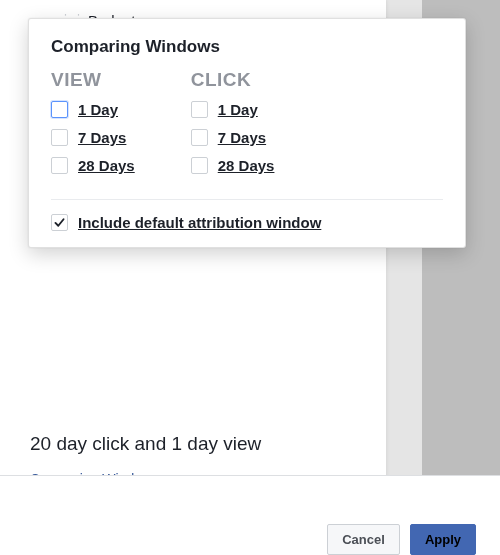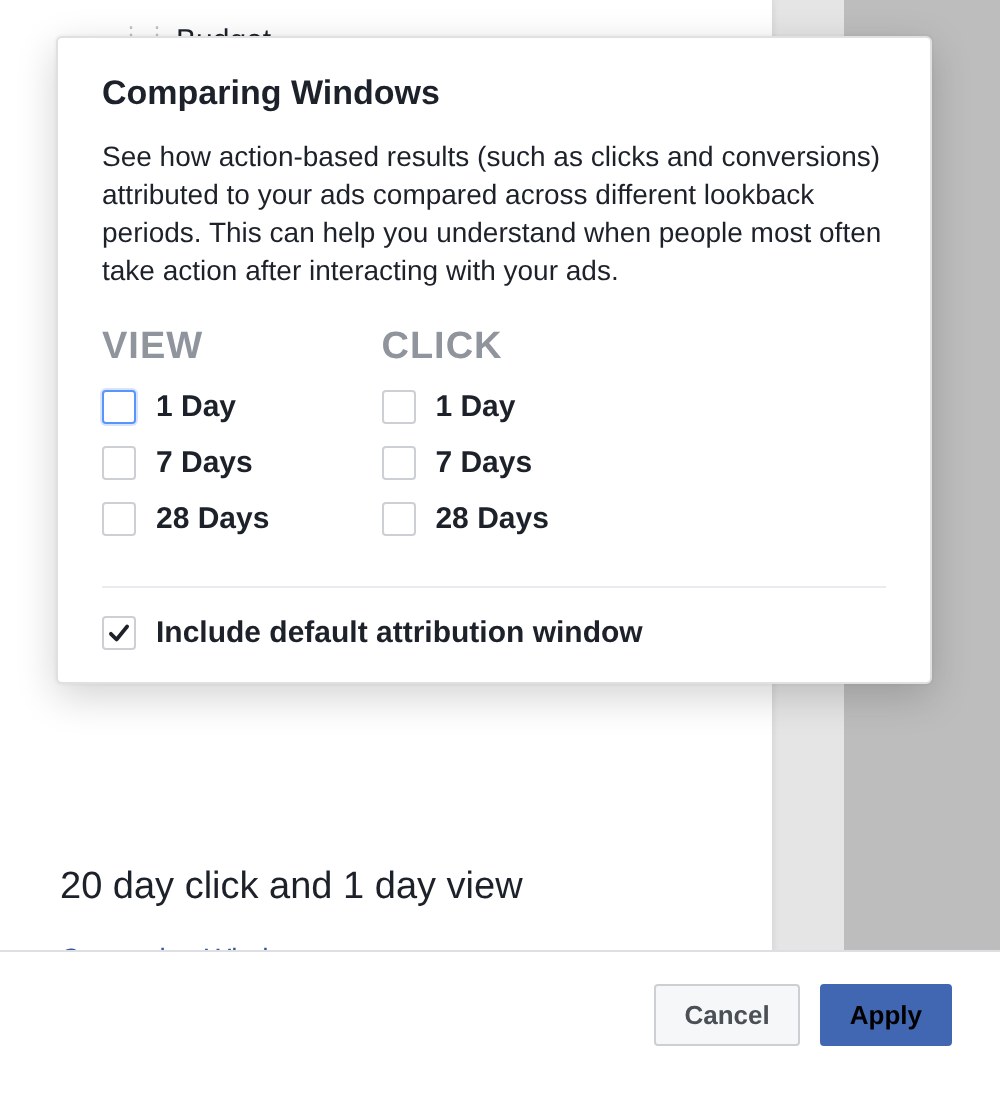--- a/index.html
+++ b/index.html
@@ -71,21 +71,21 @@
     .footer {
       position: absolute;
       left: 0;
       top: 475px;
       width: 500px;
       height: 80px;
       background: #fff;
       border-top: 1px solid #dddfe2;
       display: flex;
       justify-content: flex-end;
-      align-items: flex-start;
+      align-items: flex-end;
       padding: 16px 24px 0 12px;
       gap: 10px;
     }
     .btn {
       font-family: inherit;
       font-size: 13px;
       font-weight: 600;
       padding: 7px 14px;
       border-radius: 2px;
       cursor: pointer;
@@ -157,20 +157,21 @@
     .chk.focused {
       border-color: #5b93fc;
       box-shadow: 0 0 0 1px rgba(91,147,252,0.25);
     }
     .chk.checked svg { display: block; }
     .chk svg { display: none; width: 13px; height: 13px; }
     .chk-label {
       font-size: 15px;
       font-weight: 700;
       color: #1d2129;
+      text-decoration: underline;
     }
     .divider {
       border: none;
       border-top: 1px solid #e9ebee;
       margin: 2px 0 14px 0;
     }
     .include-row {
       display: flex;
       align-items: flex-end;
       gap: 10px;
@@ -190,21 +191,20 @@
 </div>
 <div class="bg-right-shade"></div>
 
 <div class="footer">
   <button class="btn btn-secondary">Cancel</button>
   <button class="btn btn-primary">Apply</button>
 </div>
 
 <div class="popover">
   <div class="popover-title">Comparing Windows</div>
-  <div class="popover-desc">See how action-based results (such as clicks and conversions) attributed to your ads compared across different lookback periods. This can help you understand when people most often take action after interacting with your ads.</div>
 
   <div class="cols">
     <div class="col">
       <div class="col-head">VIEW</div>
       <label class="chk-row">
         <span class="chk focused">
           
         </span>
         <span class="chk-label">1 Day</span>
       </label>

